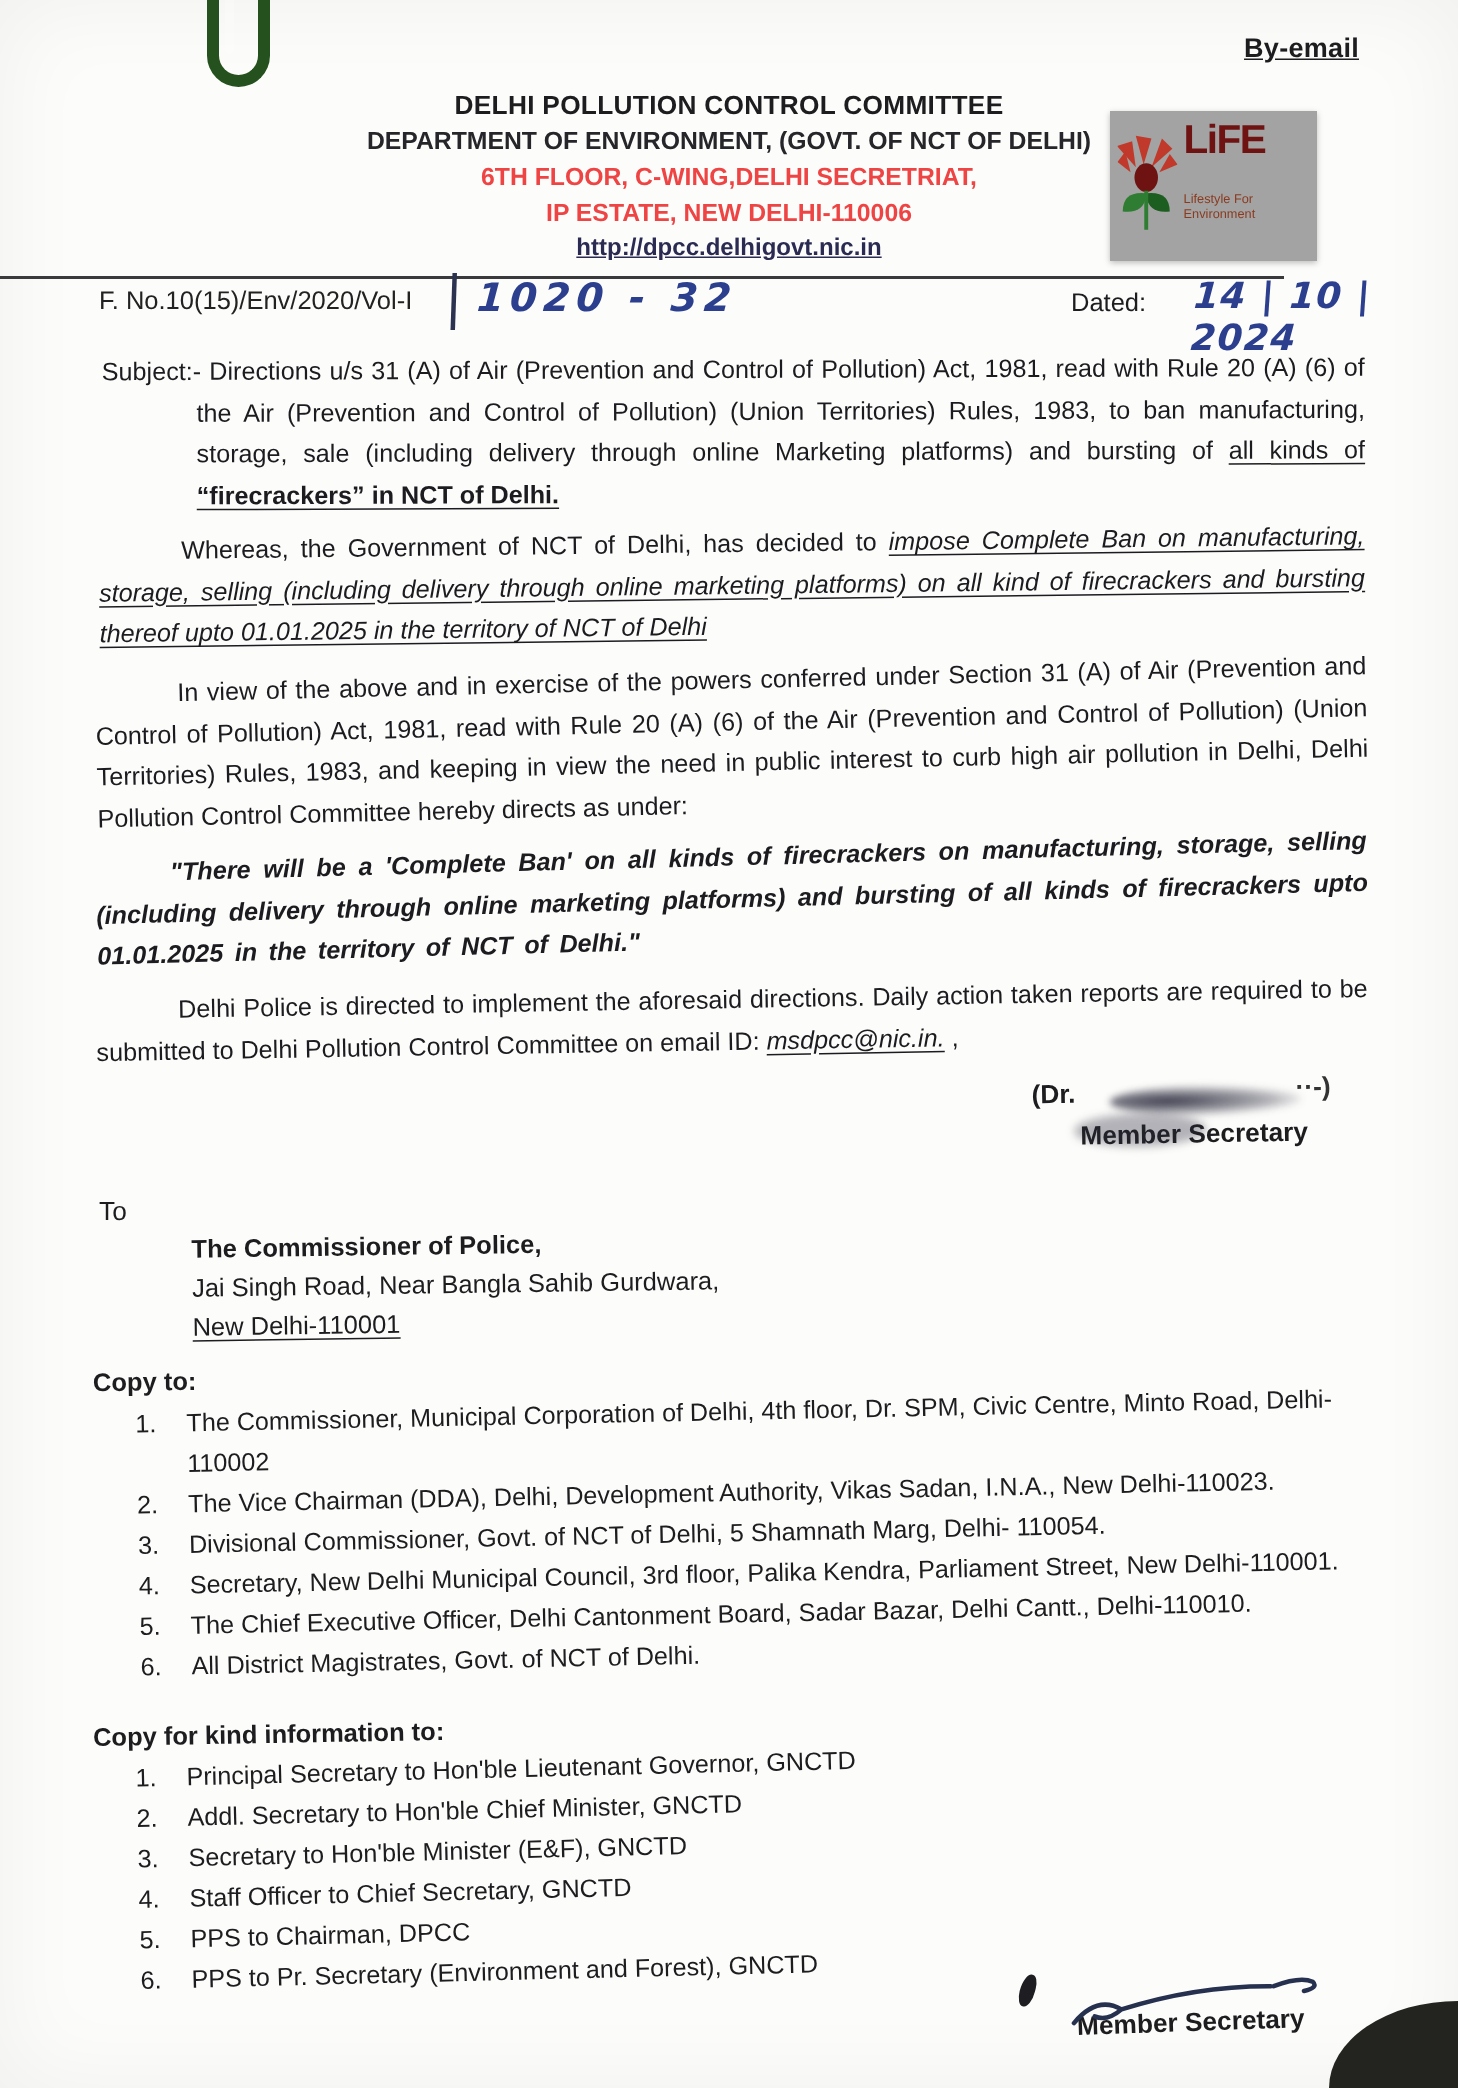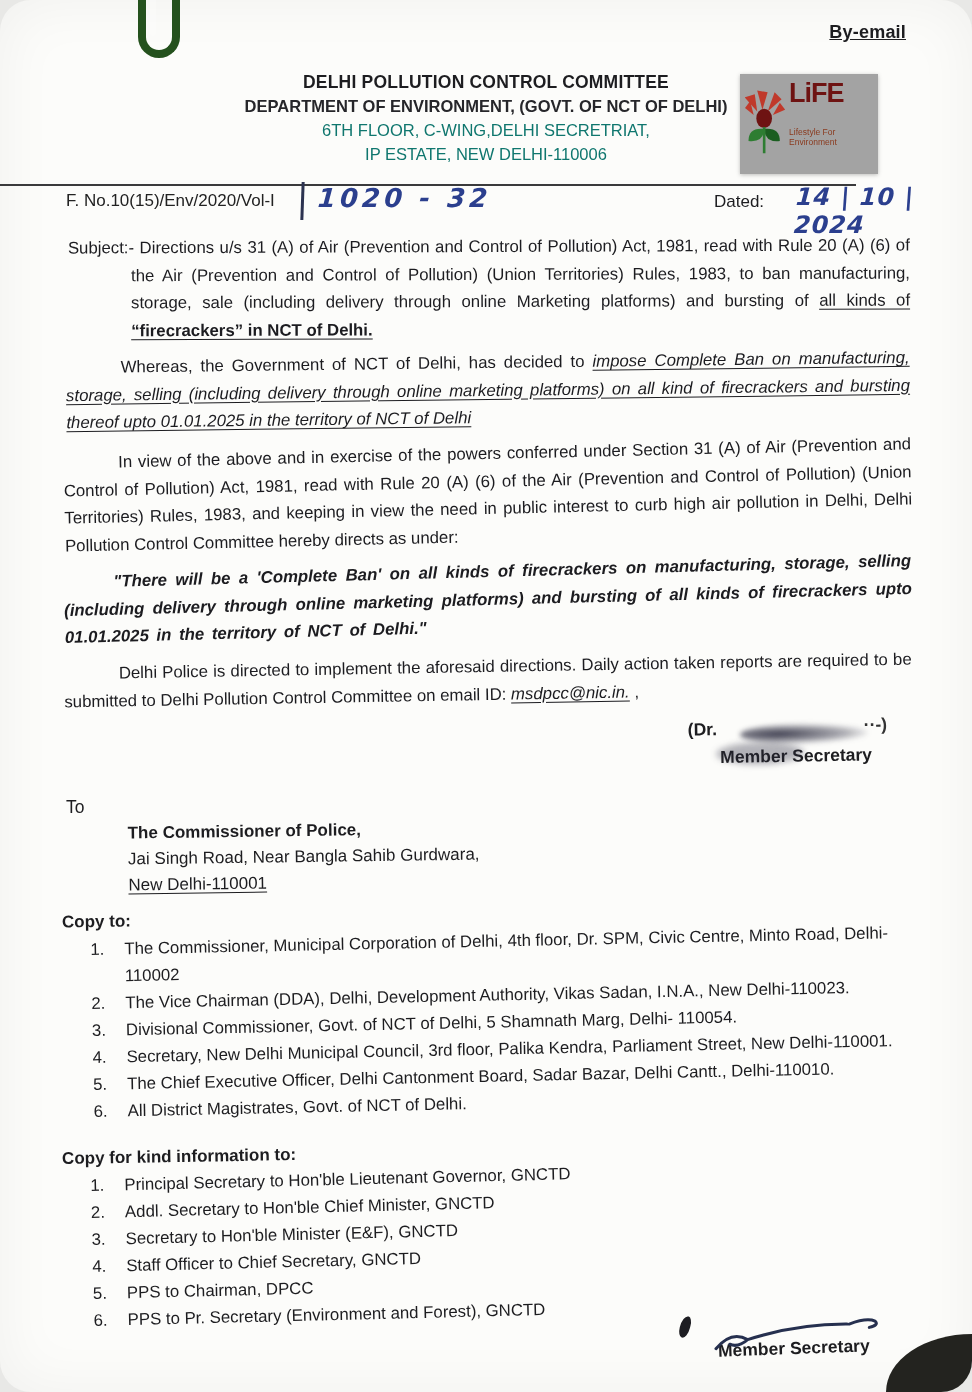--- a/index.html
+++ b/index.html
@@ -1,30 +1,29 @@
 <!DOCTYPE html>
 <html><head>
 <meta charset="utf-8">
 <style>
   * { margin:0; padding:0; box-sizing:border-box; }
   body { background:#e8e8e6; font-family:"Liberation Sans", sans-serif; }
   .page {
     position:relative; width:972px; height:1392px; margin:0 auto;
     background:#fcfcfa; color:#1d1d20; overflow:hidden;
     box-shadow: inset 0 0 60px rgba(0,0,0,0.05);
-    border-radius: 31px;
   }
   .abs { position:absolute; }
 
   
   .byemail { top:22px; right:66px; font-size:18px; font-weight:bold; text-decoration:underline; letter-spacing:.2px; }
-  .hdr { top:58px; left:186px; width:600px; text-align:center; line-height:24px;margin-top:12px; }
+  .hdr { top:58px; left:186px; width:600px; text-align:center; line-height:24px; }
   .hdr .org  { font-size:17.5px; font-weight:bold; letter-spacing:.2px; }
   .hdr .dept { font-size:16.5px; font-weight:bold; color:#26262a; }
-  .hdr .addr { font-size:16.5px; font-weight:normal; color:#0f766e;text-align:center; }
+  .hdr .addr { font-size:16.5px; font-weight:bold; color:#ef4444;text-align:center; }
   .hdr .site a { font-size:16px; color:#2a2a52; text-decoration:underline; font-weight:bold; }
 
   
   .clip { top:-14px; left:138px; width:42px; height:72px;
     border:8px solid #24511d; border-top:none; border-radius:0 0 22px 22px; }
   .clip:after { content:""; position:absolute; left:4px; top:10px; width:6px; height:40px;
     background:rgba(255,255,255,.25); border-radius:3px; }
 
   
   .dpcc { top:76px; left:80px; }
@@ -121,20 +120,21 @@
       <div class="lt1">LiFE</div>
       <div class="lt2">Lifestyle For Environment</div>
     </div>
   </div>
 
   <div class="abs hdr">
     <div class="org">DELHI POLLUTION CONTROL COMMITTEE</div>
     <div class="dept">DEPARTMENT OF ENVIRONMENT, (GOVT. OF NCT OF DELHI)</div>
     <div class="addr">6TH FLOOR, C-WING,DELHI SECRETRIAT,</div>
     <div class="addr">IP ESTATE, NEW DELHI-110006</div>
+    <div class="site"><a href="#">http://dpcc.delhigovt.nic.in</a></div>
   </div>
 
   <div class="abs rule"></div>
 
   <div class="abs fileno">F. No.10(15)/Env/2020/Vol-I</div>
   <div class="abs vbar"></div>
   <div class="abs dispatch"><span class="hw">1020 - 32</span></div>
   <div class="abs datedlbl">Dated:</div>
   <div class="abs dateval"><span class="hw">14 | 10 | 2024</span></div>
 

